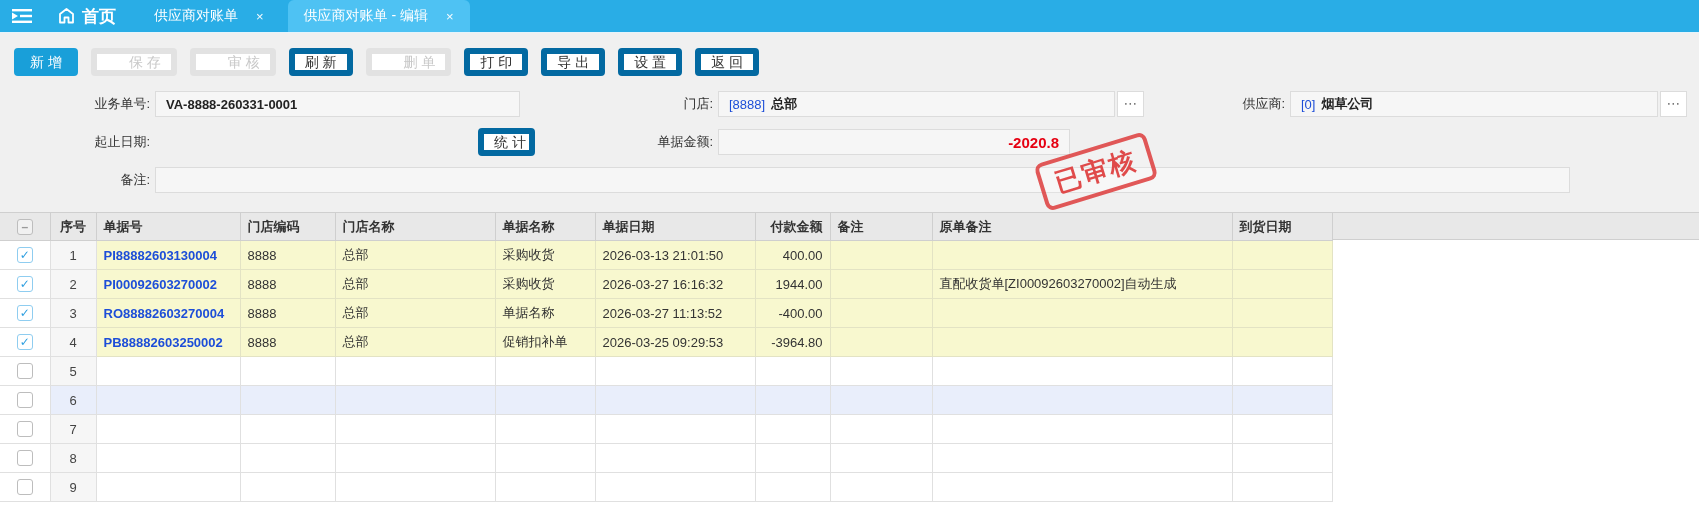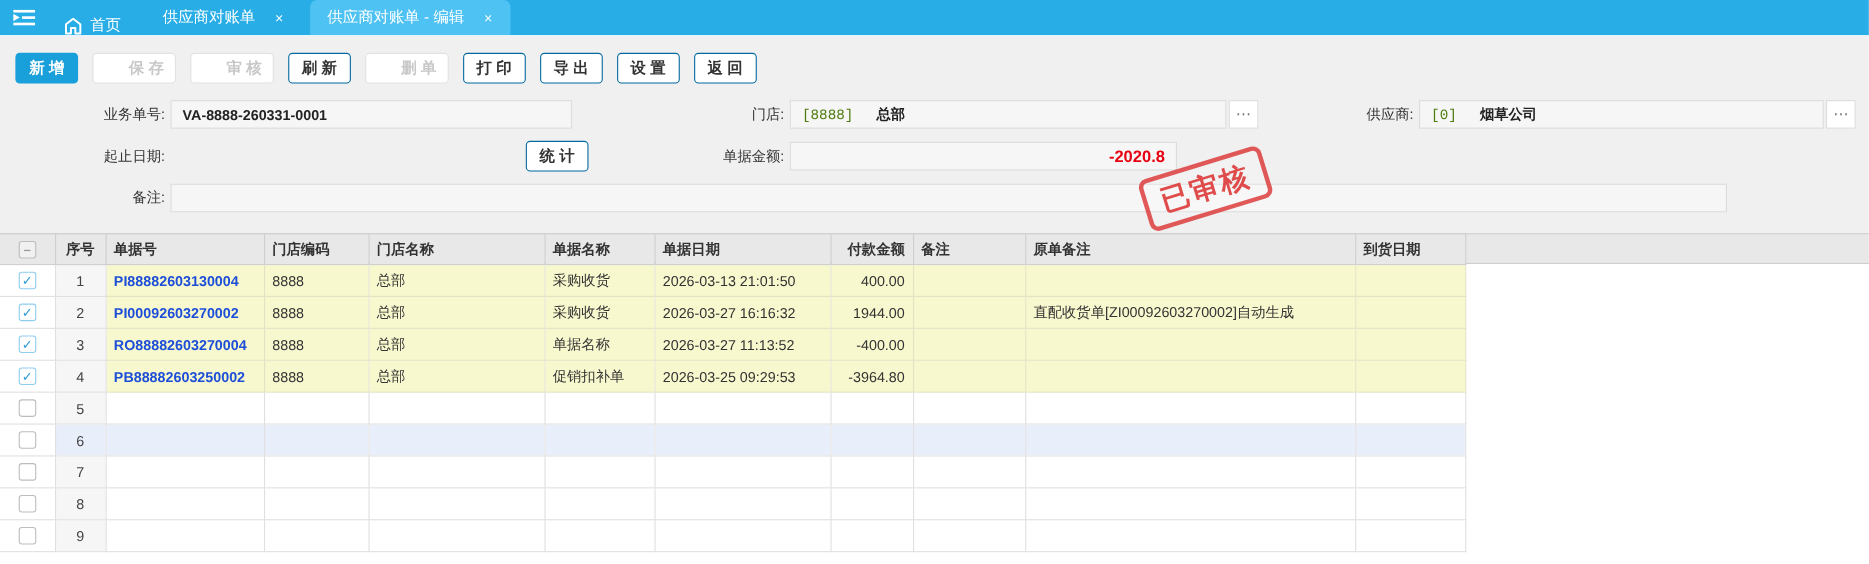--- a/index.html
+++ b/index.html
@@ -2,38 +2,38 @@
 <html><head>
 <meta charset="utf-8">
 <style>
   * { margin:0; padding:0; box-sizing:border-box; }
   html,body { width:1699px; height:513px; overflow:hidden; background:#fff;
               font-family:"Liberation Sans","DejaVu Sans",sans-serif; font-size:13px; color:#333; }
 
   
   .tabbar { height:32px; background:#29ade6; display:flex; align-items:stretch; color:#fff; }
   .menu-btn { width:44px; display:flex; align-items:center; justify-content:center; cursor:pointer; }
-  .home-item { display:flex; align-items:flex-end; gap:7px; padding:0 14px; font-size:14px; cursor:pointer; }
+  .home-item { display:flex; align-items:center; gap:7px; padding:0 14px; font-size:17px; cursor:pointer;font-weight:bold; }
   .tab { display:flex; align-items:center; gap:18px; padding:0 16px; font-size:14px; cursor:pointer; margin-left:8px; }
   .tab .x { font-size:13px; opacity:.95; }
   .tab.active { background:#4ec2f3; border-radius:6px 6px 0 0; }
 
   
   .workspace { position:relative; height:180px; background:#f0f0f0; border-top:1px solid #e6f4fb; }
   .toolbar { position:absolute; left:14px; top:15px; display:flex; gap:13px; }
   .btn { height:28px; min-width:57px; padding:0 10px; border-radius:4px; background:#fff;
-         border:1px solid #0369a1; font-size:14px; font-weight:bold; color:#333; cursor:pointer;
+         border:6px solid #0369a1; font-size:14px; font-weight:normal; color:#333; cursor:pointer;
          font-family:inherit; white-space:nowrap; }
   .btn.primary { background:#199fd9; border-color:#199fd9; color:#fff; }
   .btn.disabled { color:#c8c8c8; border-color:#e2e2e2; cursor:default;padding-left:32px; }
 
   .flabel { position:absolute; width:110px; text-align:right; height:26px; line-height:26px; color:#333; }
   .fbox { position:absolute; height:26px; background:#f6f6f6; border:1px solid #dcdcdc;
           display:flex; align-items:center; padding:0 10px; overflow:hidden; white-space:nowrap; }
-  .fbox .code { color:#4d7c0f; margin-right:21px;font-family:Liberation Mono, monospace; }
+  .fbox .code { color:#1d4ed8; margin-right:6px; }
   .fbox .name { font-weight:bold; color:#222; }
   .fbox.strong { font-weight:bold; color:#222; }
   .more-btn { position:absolute; width:27px; height:26px; background:#fff; border:1px solid #dcdcdc;
               color:#777; text-align:center; line-height:22px; font-size:14px; cursor:pointer; }
   .range { justify-content:flex-start; gap:0; }
   .range .d1 { width:118px; }
   .range .arr { color:#999; width:40px; text-align:center; }
   .range .d2 { flex:1; }
   .amount-box { justify-content:flex-end; }
   .amount-val { font-weight:bold; font-size:15px; }

